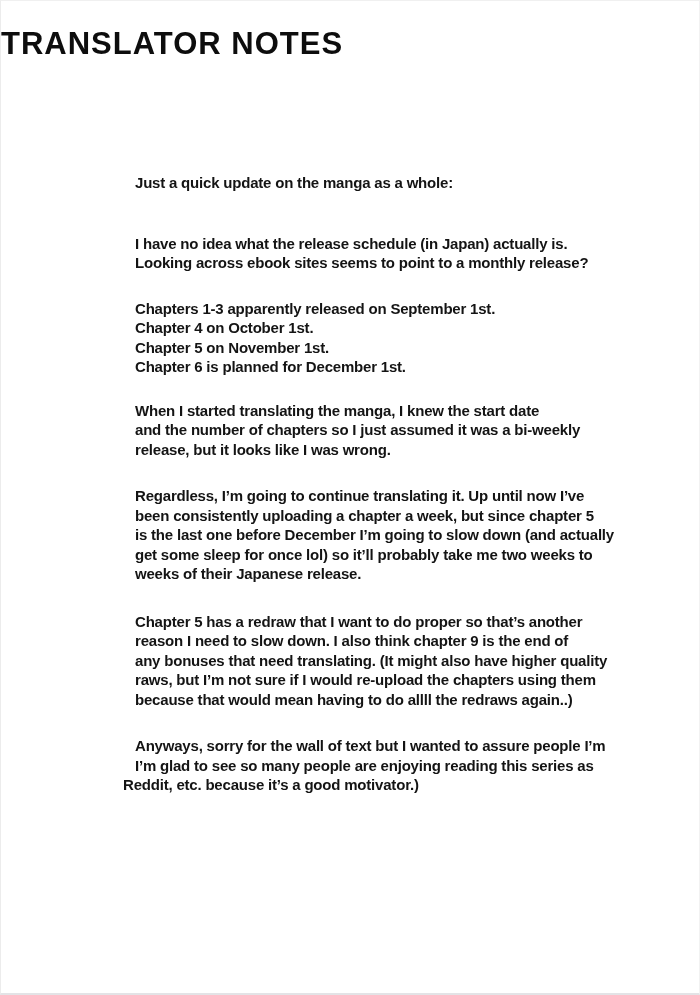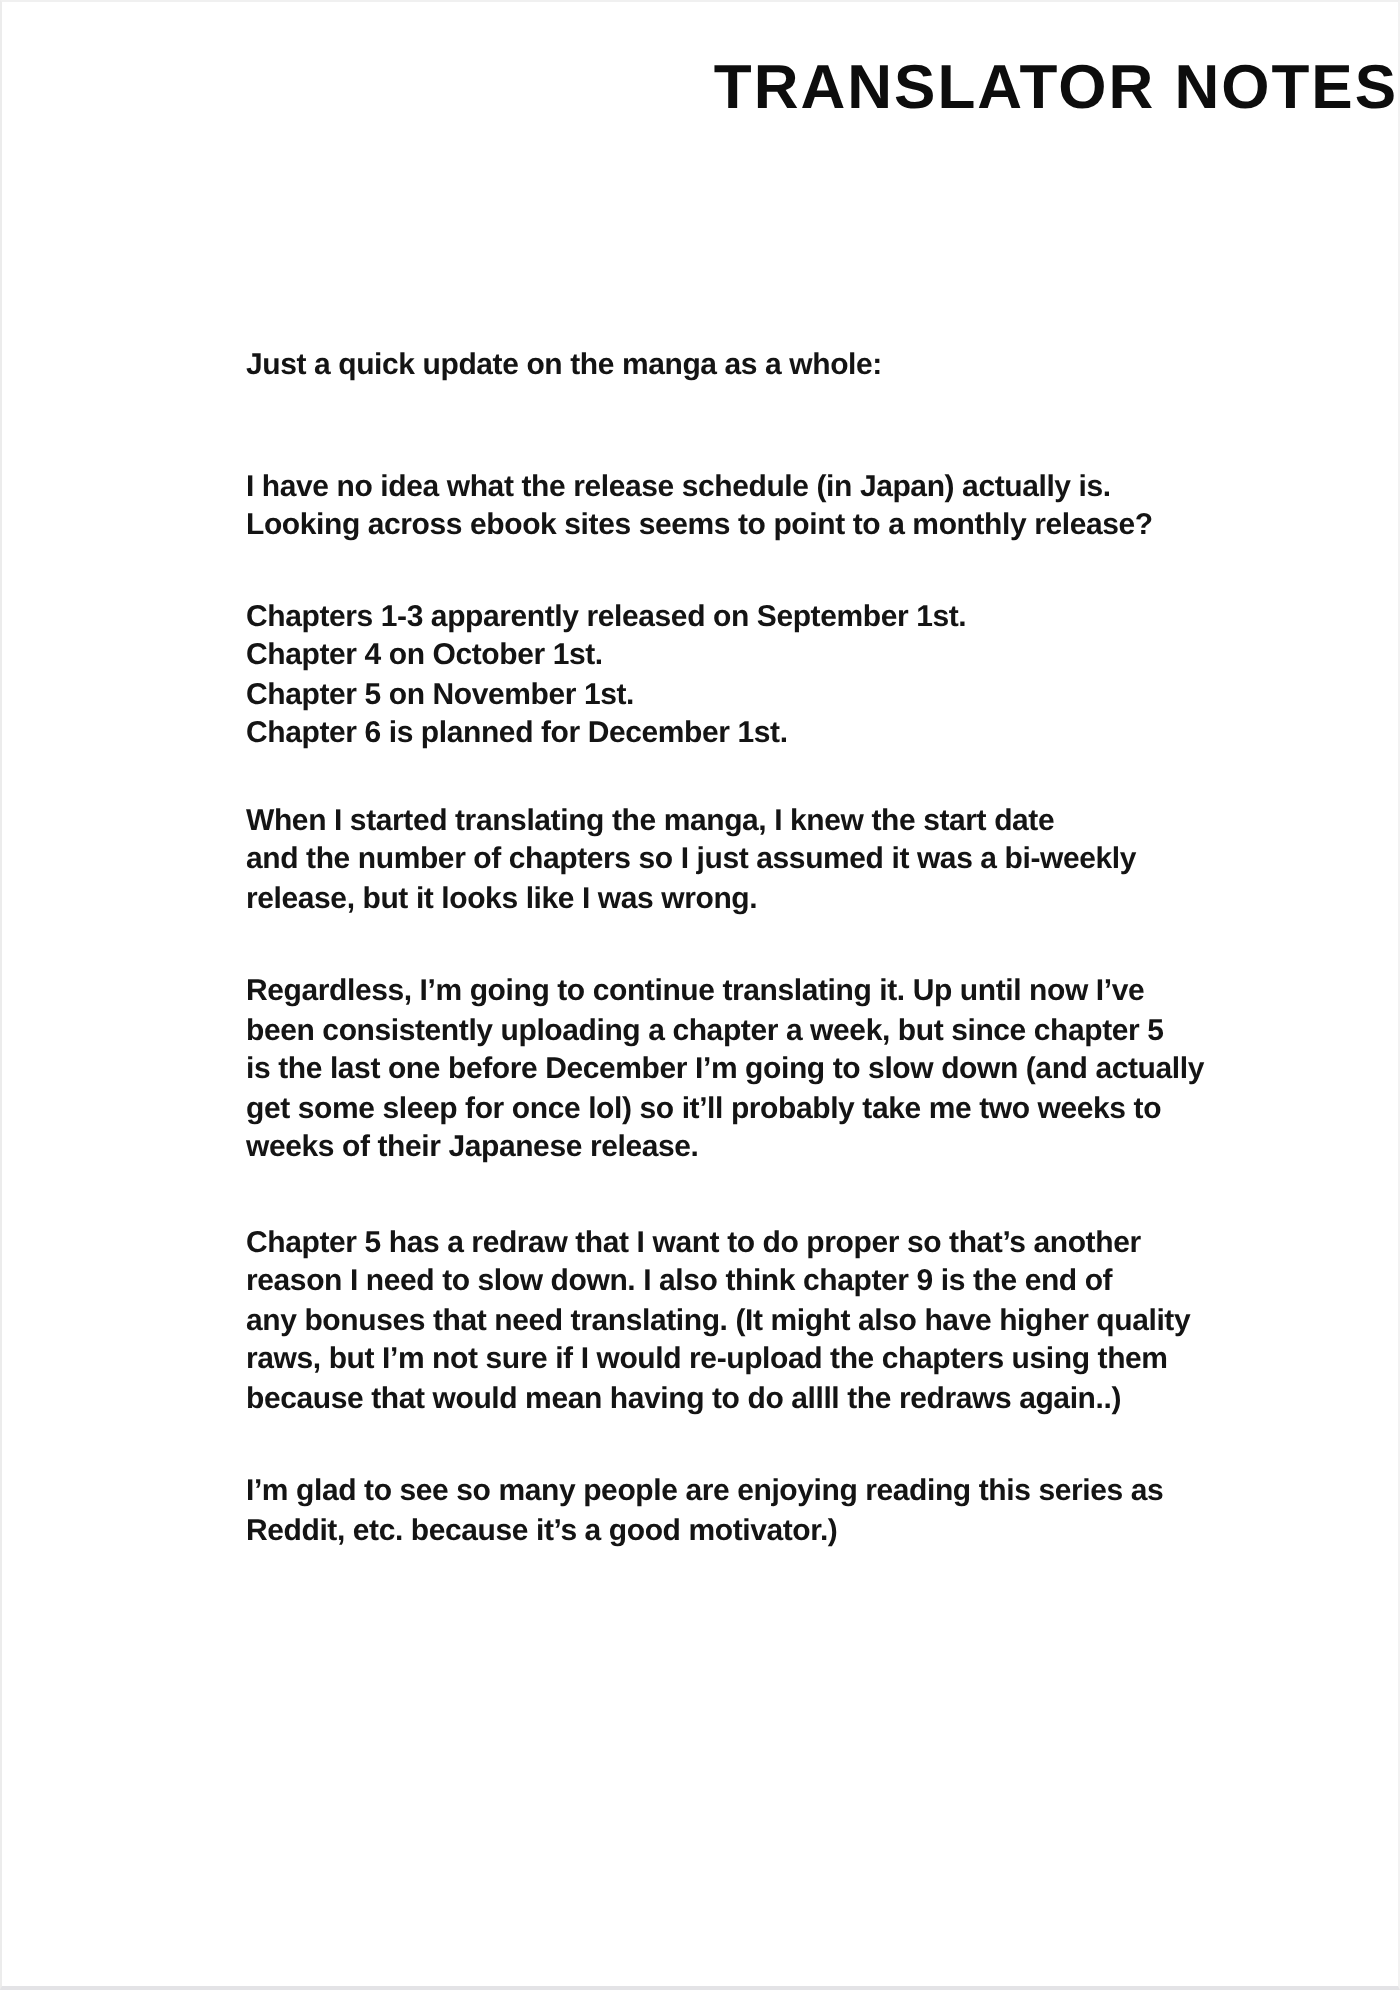--- a/index.html
+++ b/index.html
@@ -16,37 +16,37 @@
     border-top: 1px solid #f0f0f0;
     border-left: 1px solid #ececec;
     border-right: 1px solid #f2f2f2;
     border-bottom: 2px solid #e3e3e6;
     overflow: hidden;
     font-family: "Liberation Sans", "DejaVu Sans", sans-serif;
     color: #141414;
   }
   .title {
     margin: 25px 0 0 0;
-    text-align: right;
+    text-align: left;
     font-size: 31px;
     line-height: 35px;
     font-weight: bold;
     letter-spacing: 1px;
     color: #0d0d0d;
   }
   .content {
     margin: 112px 0 0 122px;
     width: 500px;
     font-size: 15px;
     line-height: 19.5px;
     font-weight: bold;
     letter-spacing: -0.2px;
   }
   .para { margin: 0 0 26px 0; }
-  .para .line { white-space: nowrap; }
+  .para .line { white-space: nowrap; margin-left: 12px; }
   .p0 { margin-bottom: 41px; }
   .p2 { margin-bottom: 24px; }
   .p3 { margin-bottom: 27px; }
   .p4 { margin-bottom: 28px; }
   .p5 { margin-bottom: 27px; }
   .center-line { white-space: nowrap; }
 </style>
 </head>
 <body>
 
@@ -88,18 +88,19 @@
 
     <div class="para p5">
       <div class="line">Chapter 5 has a redraw that I want to do proper so that’s another</div>
       <div class="line">reason I need to slow down. I also think chapter 9 is the end of</div>
       <div class="line">any bonuses that need translating. (It might also have higher quality</div>
       <div class="line">raws, but I’m not sure if I would re-upload the chapters using them</div>
       <div class="line">because that would mean having to do allll the redraws again..)</div>
     </div>
 
     <div class="para p6">
+      <div class="line">Anyways, sorry for the wall of text but I wanted to assure people I’m</div>
       <div class="line">I’m glad to see so many people are enjoying reading this series as</div>
       <div class="center-line">Reddit, etc. because it’s a good motivator.)</div>
     </div>
 
   </div>
 </div>
 
 </body></html>

